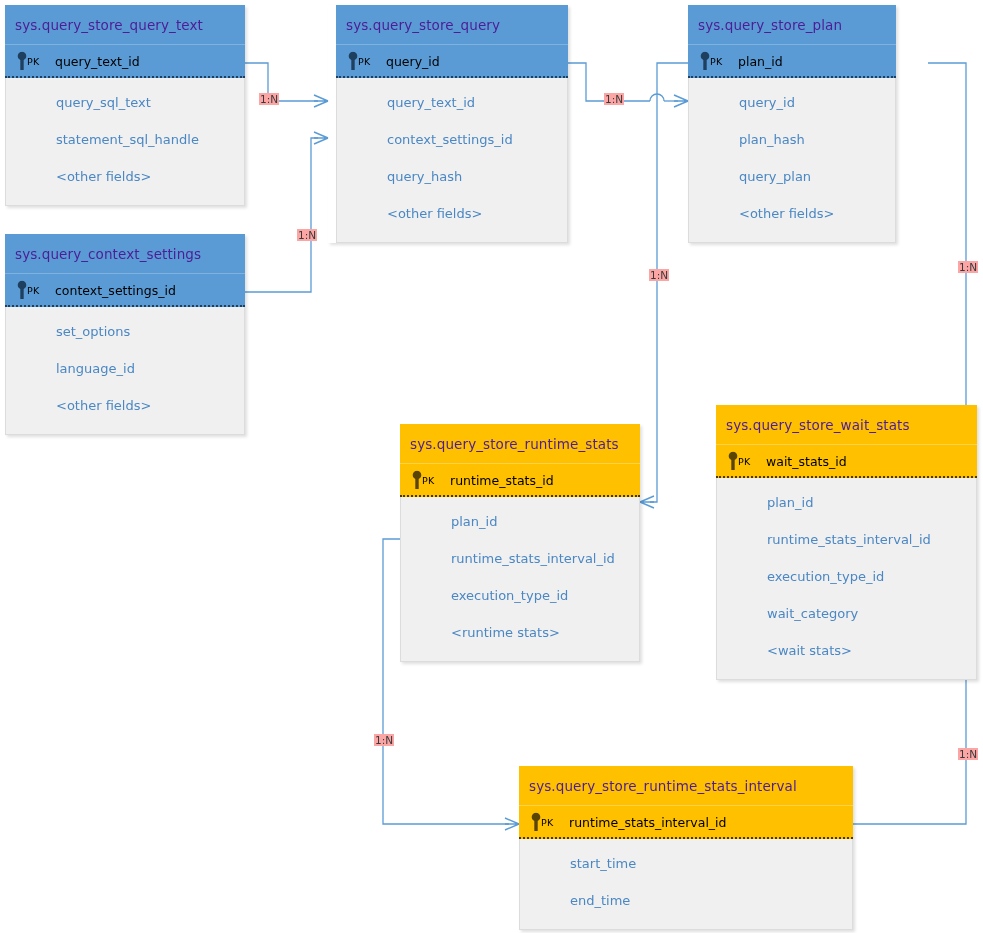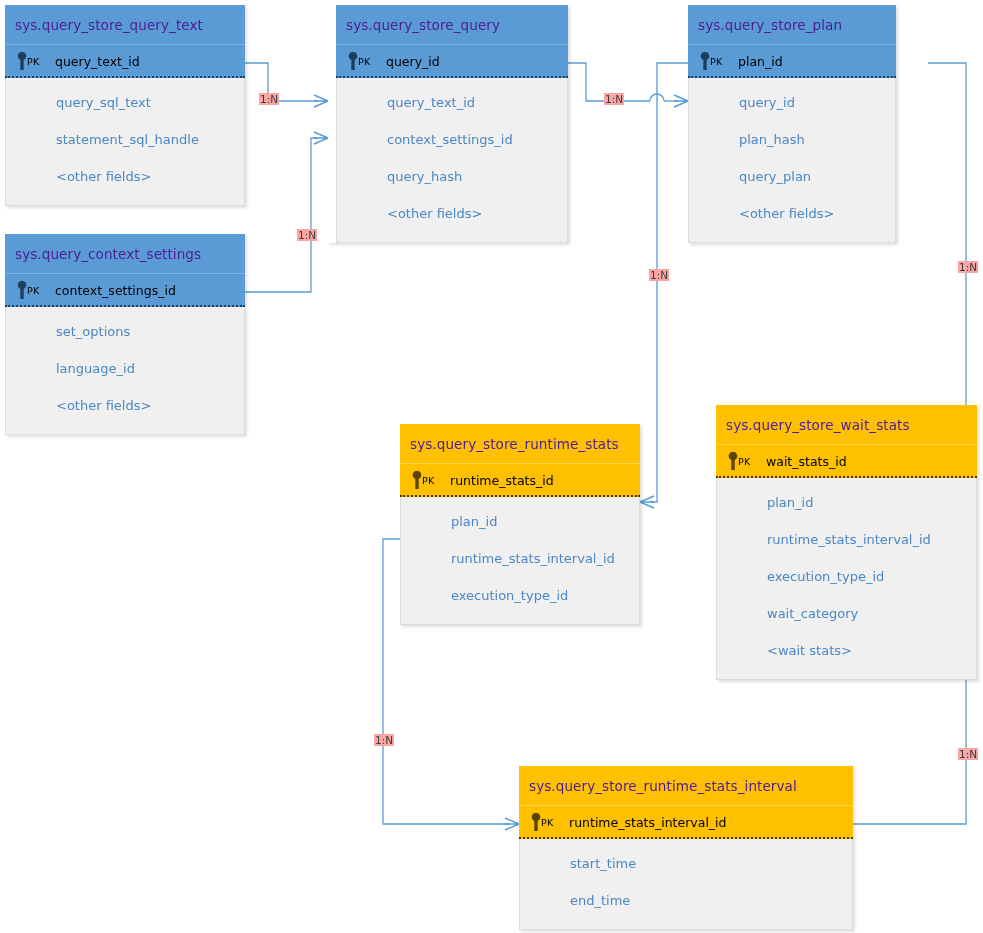--- a/index.html
+++ b/index.html
@@ -238,20 +238,21 @@
         <circle cx="6" cy="4.5" r="4.3" fill="#5a4500"></circle>
         <rect x="4.3" y="7" width="3.4" height="11.5" fill="#5a4500"></rect>
       </svg>
       <span class="pk-label">PK</span>
       <span class="pk-field">runtime_stats_id</span>
     </div>
     <div class="ent-body">
       <div class="ent-field">plan_id</div>
       <div class="ent-field">runtime_stats_interval_id</div>
       <div class="ent-field">execution_type_id</div>
+      <div class="ent-field">&lt;runtime stats&gt;</div>
     </div>
   </div>
 
   <div class="entity theme-orange" style="left:716px; top:405px; width:261px;">
     <div class="ent-title">sys.query_store_wait_stats</div>
     <div class="ent-pk">
       <svg class="pk-key" viewBox="0 0 12 19">
         <circle cx="6" cy="4.5" r="4.3" fill="#5a4500"></circle>
         <rect x="4.3" y="7" width="3.4" height="11.5" fill="#5a4500"></rect>
       </svg>

